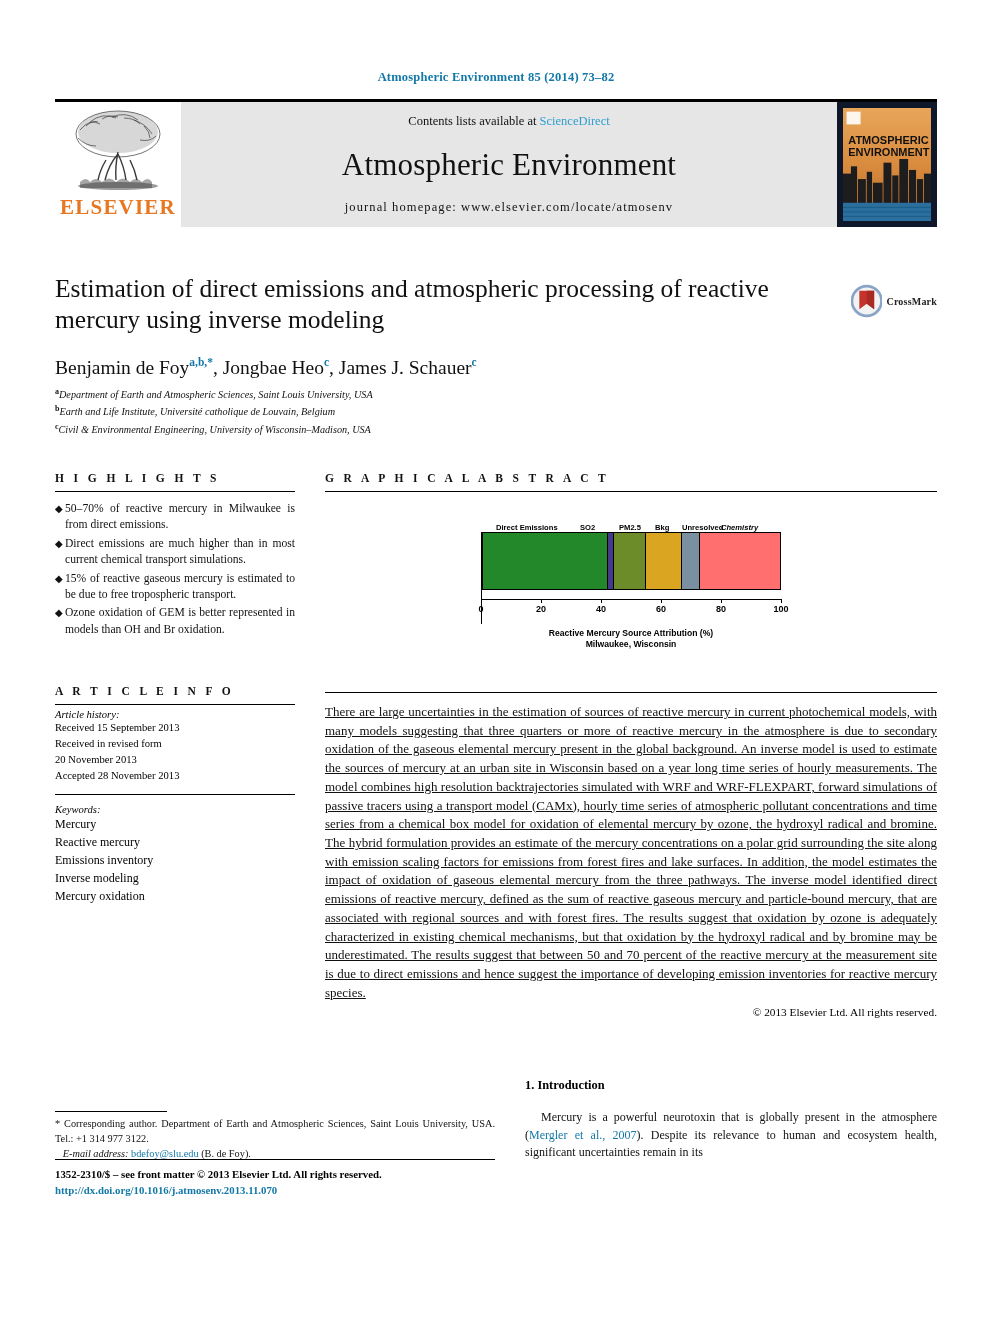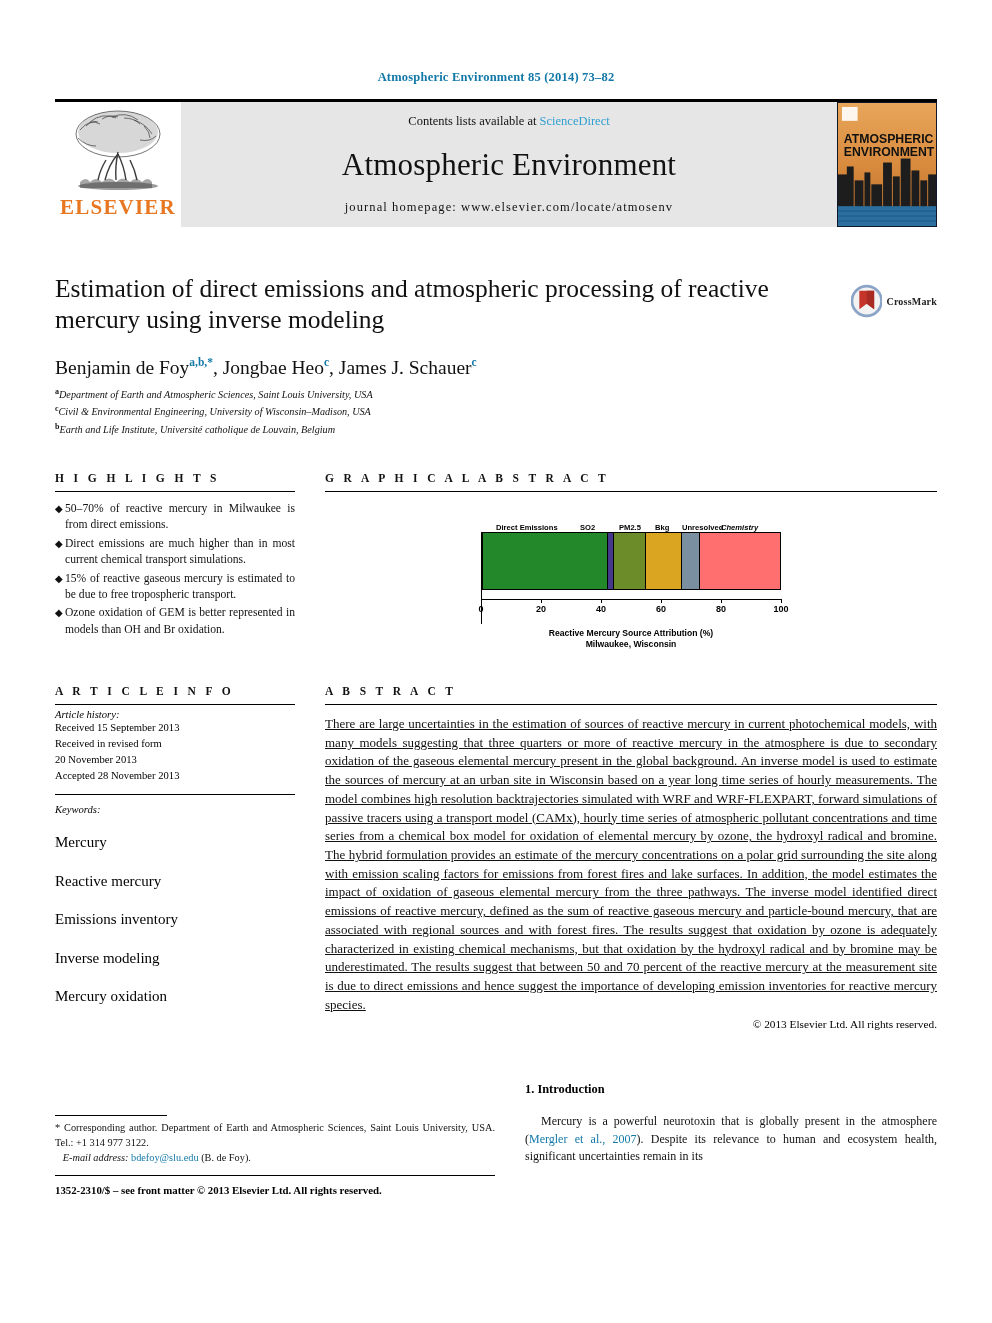--- a/index.html
+++ b/index.html
@@ -56,21 +56,21 @@
   .contents-line .sd{color:#2f9fd0;}
   .journal-name{
     font-size:31px;font-family:"Liberation Serif", serif;
     letter-spacing:.2px;color:#111;
   }
   .homepage{
     font-size:12.5px;letter-spacing:1.1px;color:#111;
   }
   .cover{
     width:100px;flex:0 0 100px;
-    border:1px solid #0f172a;
+    border:6px solid #0f172a;
     box-sizing:border-box;
     position:relative;overflow:hidden;
     background:#eab308;
   }
   .cover svg{display:block;width:100%;height:100%;}
 
   
   .title-block{margin-top:46px;position:relative;}
   .paper-title{
     font-size:25.5px;line-height:1.23;
@@ -115,21 +115,21 @@
   .hl{
     display:flex;font-size:11.6px;line-height:1.42;
     text-align:justify;margin-bottom:2px;color:#111;
   }
   .hl-bullet{flex:0 0 10px;font-size:10px;line-height:1.6;}
   .hl-text{flex:1 1 auto;}
 
   
   .ai-label{font-size:10.6px;font-style:italic;margin-top:4px;}
   .ai-line{font-size:10.6px;line-height:1.5;}
-  .kw{font-size:15px;line-height:1.5;margin-top:16px;}
+  .kw{font-size:12px;line-height:1.5;}
 
   
   .ga-box{margin-top:9px;}
   .chart-wrap{
     margin:24px 0 0 0;
     padding:0 0 0 0;
     display:flex;justify-content:center;
   }
   .chart{
     width:300px;position:relative;
@@ -167,21 +167,21 @@
   .abstract{
     margin-top:10px;font-size:13px;line-height:1.44;
     text-align:justify;color:#111;text-decoration:underline;
   }
   .copyright{text-align:right;font-size:11.3px;margin-top:4px;}
 
   
   .bottom{display:flex;gap:30px;margin-top:44px;}
   .bottom-left{width:440px;flex:0 0 440px;position:relative;}
   .bottom-right{flex:1 1 auto;}
-  .intro-head{font-size:12.4px;font-weight:bold;margin-top:8px;}
+  .intro-head{font-size:12.4px;font-weight:bold;margin-top:16px;}
   .intro-body{
     font-size:12px;line-height:1.45;text-align:justify;margin-top:16px;
     text-indent:16px;color:#111;
   }
   .lnk{color:#1278a8;}
 
   .footnote-box{position:absolute;left:0;bottom:0;width:440px;}
   .foot-rule{width:112px;border-top:1px solid #000;margin-bottom:5px;}
   .footnote{font-size:10.3px;line-height:1.45;text-align:justify;color:#111;}
   .footnote .em{font-style:italic;}
@@ -285,22 +285,22 @@
     </div>
 
     <div class="authors">
       <span>Benjamin de Foy</span><sup>a,b,*</sup>,
       <span>Jongbae Heo</span><sup>c</sup>,
       <span>James J. Schauer</span><sup>c</sup>
     </div>
 
     <div class="affils">
       <div class="affil"><sup>a</sup><span>Department of Earth and Atmospheric Sciences, Saint Louis University, USA</span></div>
+      <div class="affil"><sup>b</sup><span>Earth and Life Institute, Université catholique de Louvain, Belgium</span></div>
       <div class="affil"><sup>c</sup><span>Civil &amp; Environmental Engineering, University of Wisconsin–Madison, USA</span></div>
-      <div class="affil"><sup>b</sup><span>Earth and Life Institute, Université catholique de Louvain, Belgium</span></div>
     </div>
   </div>
 
   <div class="cols">
     <div class="col-left">
       <div class="sec-head">H I G H L I G H T S</div>
       <div class="rule"></div>
       <div class="highlights">
         <div class="hl">
             <span class="hl-bullet">◆</span>
@@ -381,21 +381,20 @@
       <div class="rule-thin"></div>
       <div class="ai-label">Keywords:</div>
       <div class="kw">Mercury</div>
       <div class="kw">Reactive mercury</div>
       <div class="kw">Emissions inventory</div>
       <div class="kw">Inverse modeling</div>
       <div class="kw">Mercury oxidation</div>
     </div>
 
     <div class="col-right">
-      <div class="sec-head">A B S T R A C T</div>
       <div class="rule"></div>
       <div class="abstract">There are large uncertainties in the estimation of sources of reactive mercury in current photochemical models, with many models suggesting that three quarters or more of reactive mercury in the atmosphere is due to secondary oxidation of the gaseous elemental mercury present in the global background. An inverse model is used to estimate the sources of mercury at an urban site in Wisconsin based on a year long time series of hourly measurements. The model combines high resolution backtrajectories simulated with WRF and WRF-FLEXPART, forward simulations of passive tracers using a transport model (CAMx), hourly time series of atmospheric pollutant concentrations and time series from a chemical box model for oxidation of elemental mercury by ozone, the hydroxyl radical and bromine. The hybrid formulation provides an estimate of the mercury concentrations on a polar grid surrounding the site along with emission scaling factors for emissions from forest fires and lake surfaces. In addition, the model estimates the impact of oxidation of gaseous elemental mercury from the three pathways. The inverse model identified direct emissions of reactive mercury, defined as the sum of reactive gaseous mercury and particle-bound mercury, that are associated with regional sources and with forest fires. The results suggest that oxidation by ozone is adequately characterized in existing chemical mechanisms, but that oxidation by the hydroxyl radical and by bromine may be underestimated. The results suggest that between 50 and 70 percent of the reactive mercury at the measurement site is due to direct emissions and hence suggest the importance of developing emission inventories for reactive mercury species.</div>
       <div class="copyright">© 2013 Elsevier Ltd. All rights reserved.</div>
     </div>
   </div>
 
   <div class="bottom">
     <div class="bottom-left">
       <div class="footnote-box">
         <div class="foot-rule"></div>
@@ -410,15 +409,16 @@
 
     <div class="bottom-right">
       <div class="intro-head">1.  Introduction</div>
       <div class="intro-body"><span>Mercury is a powerful neurotoxin that is globally present in the atmosphere (</span><span class="lnk">Mergler et al., 2007</span><span>). Despite its relevance to human and ecosystem health, significant uncertainties remain in its</span></div>
     </div>
   </div>
 
   <div class="issn-block">
     <div class="issn-rule"></div>
     <div class="issn">1352-2310/$ – see front matter © 2013 Elsevier Ltd. All rights reserved.</div>
+    <div class="doi">http://dx.doi.org/10.1016/j.atmosenv.2013.11.070</div>
   </div>
 
 </div>
 
 </body></html>

